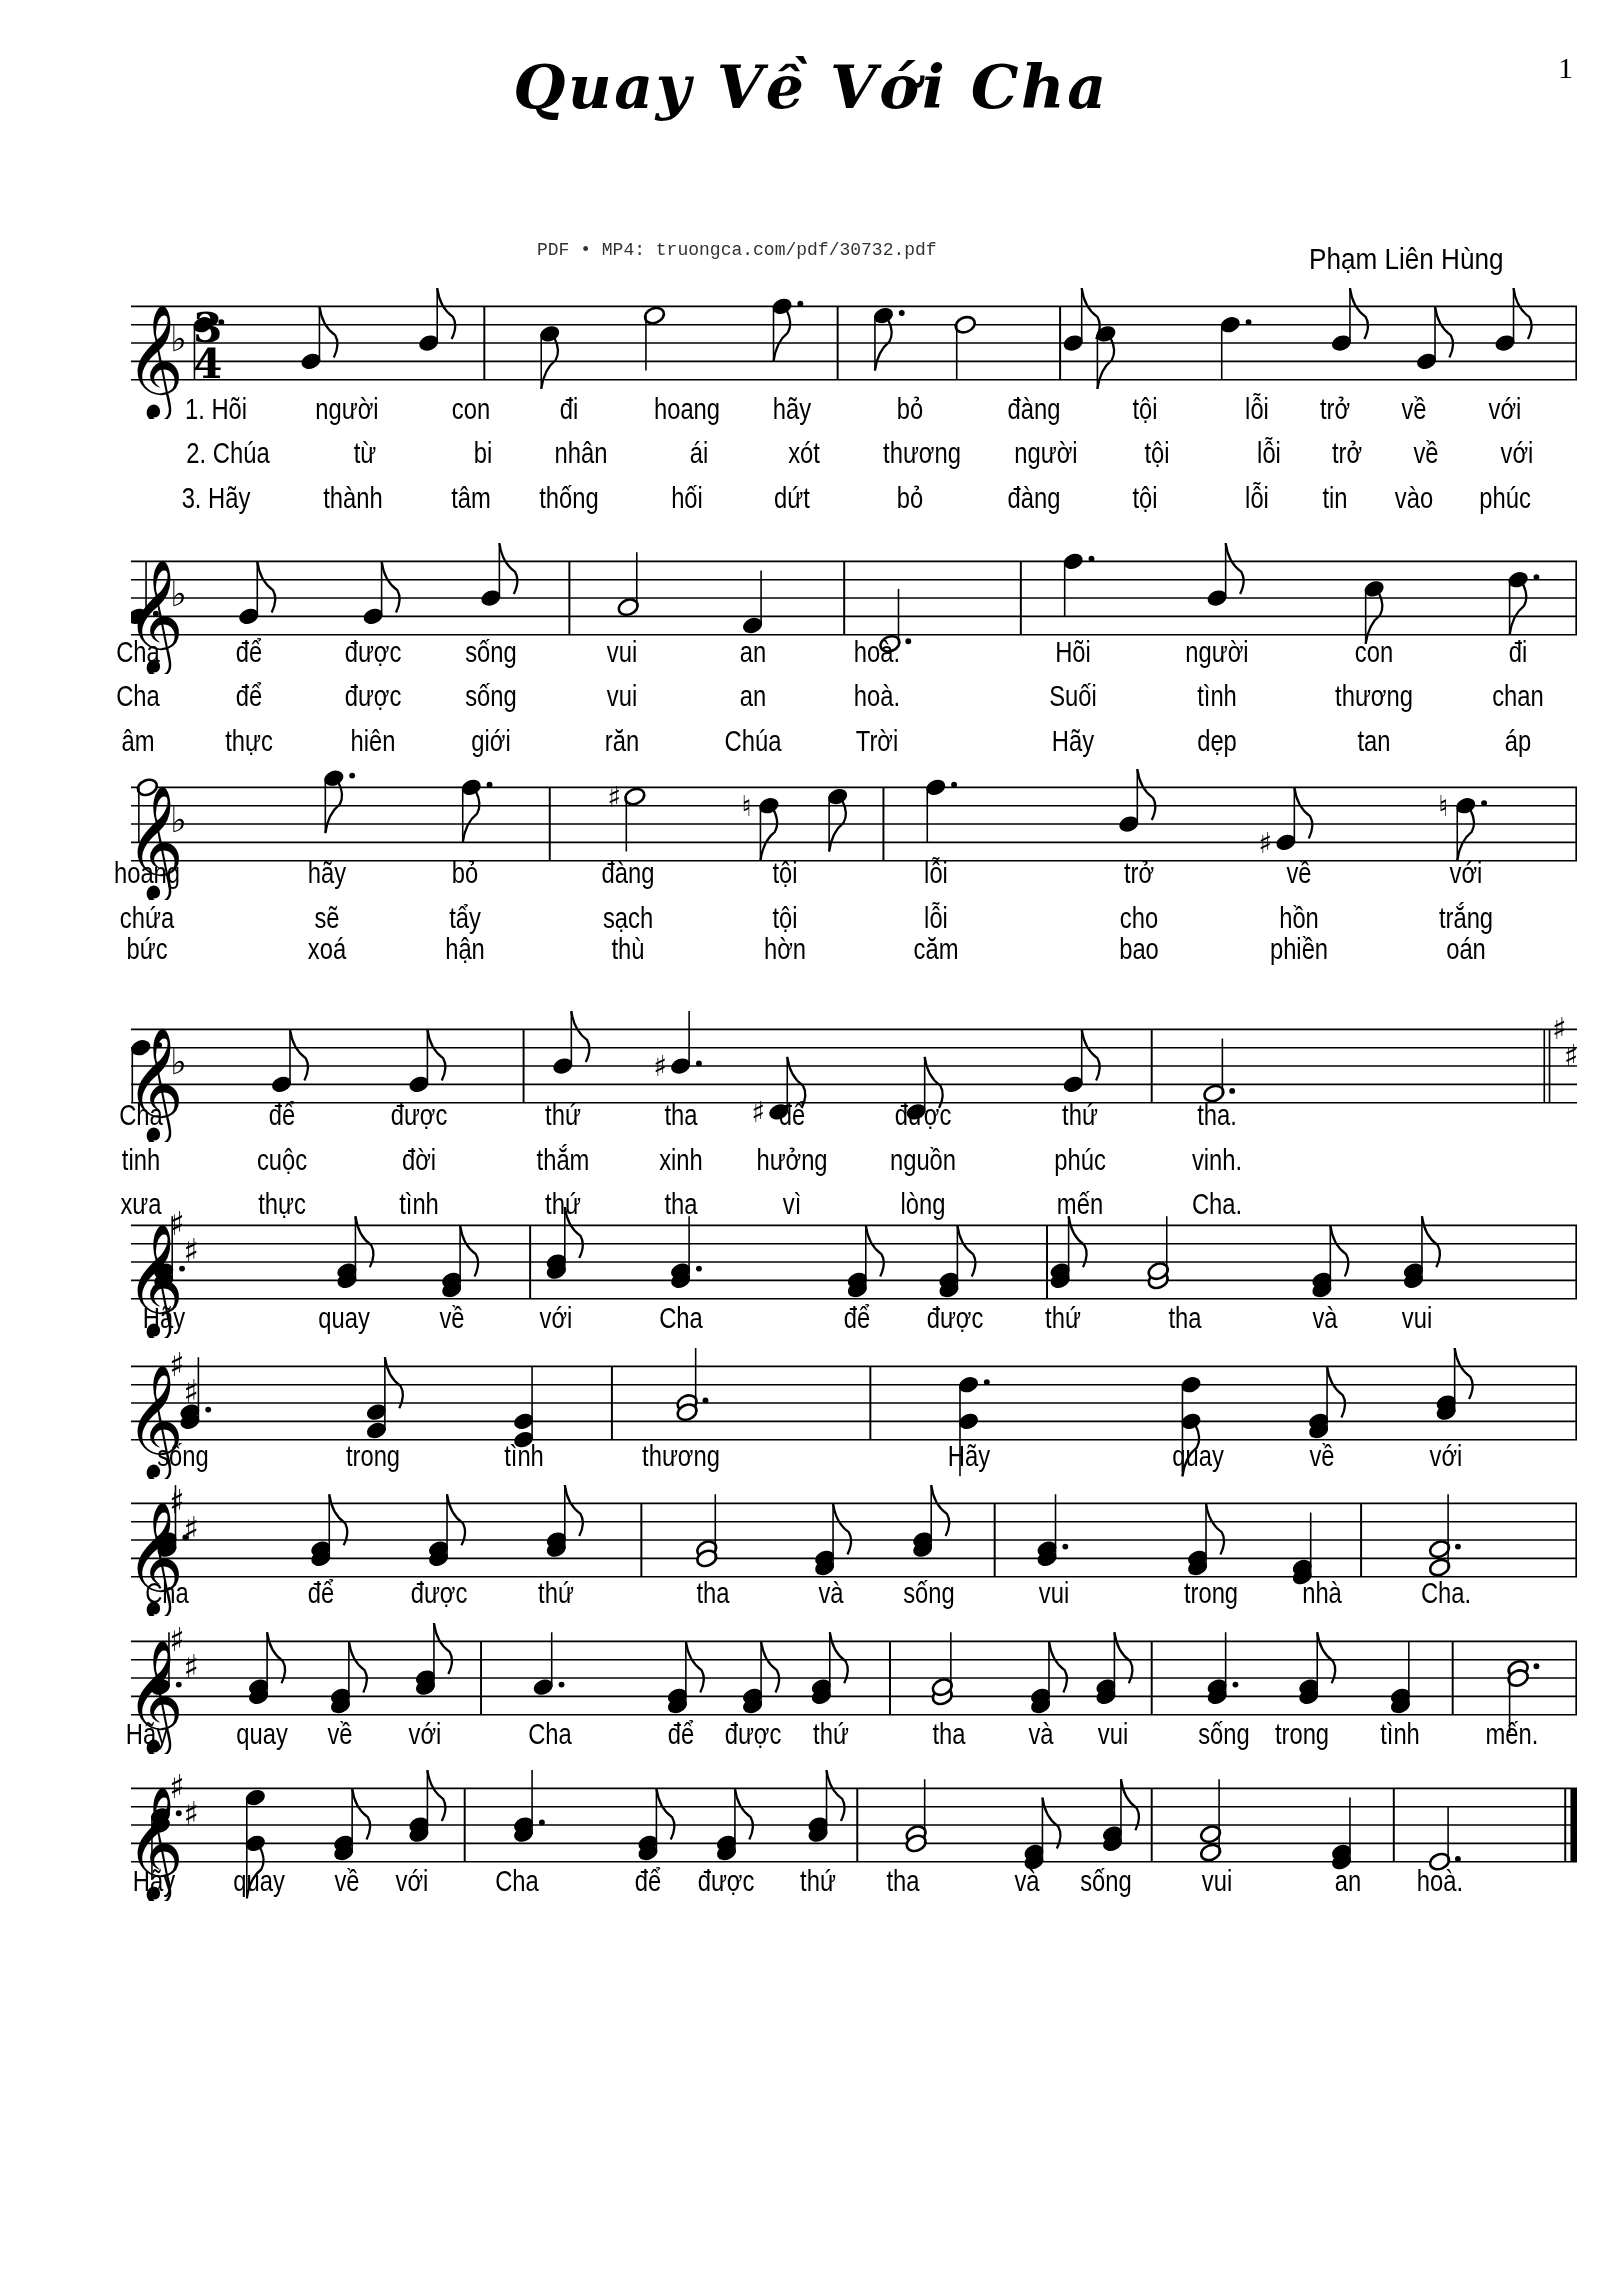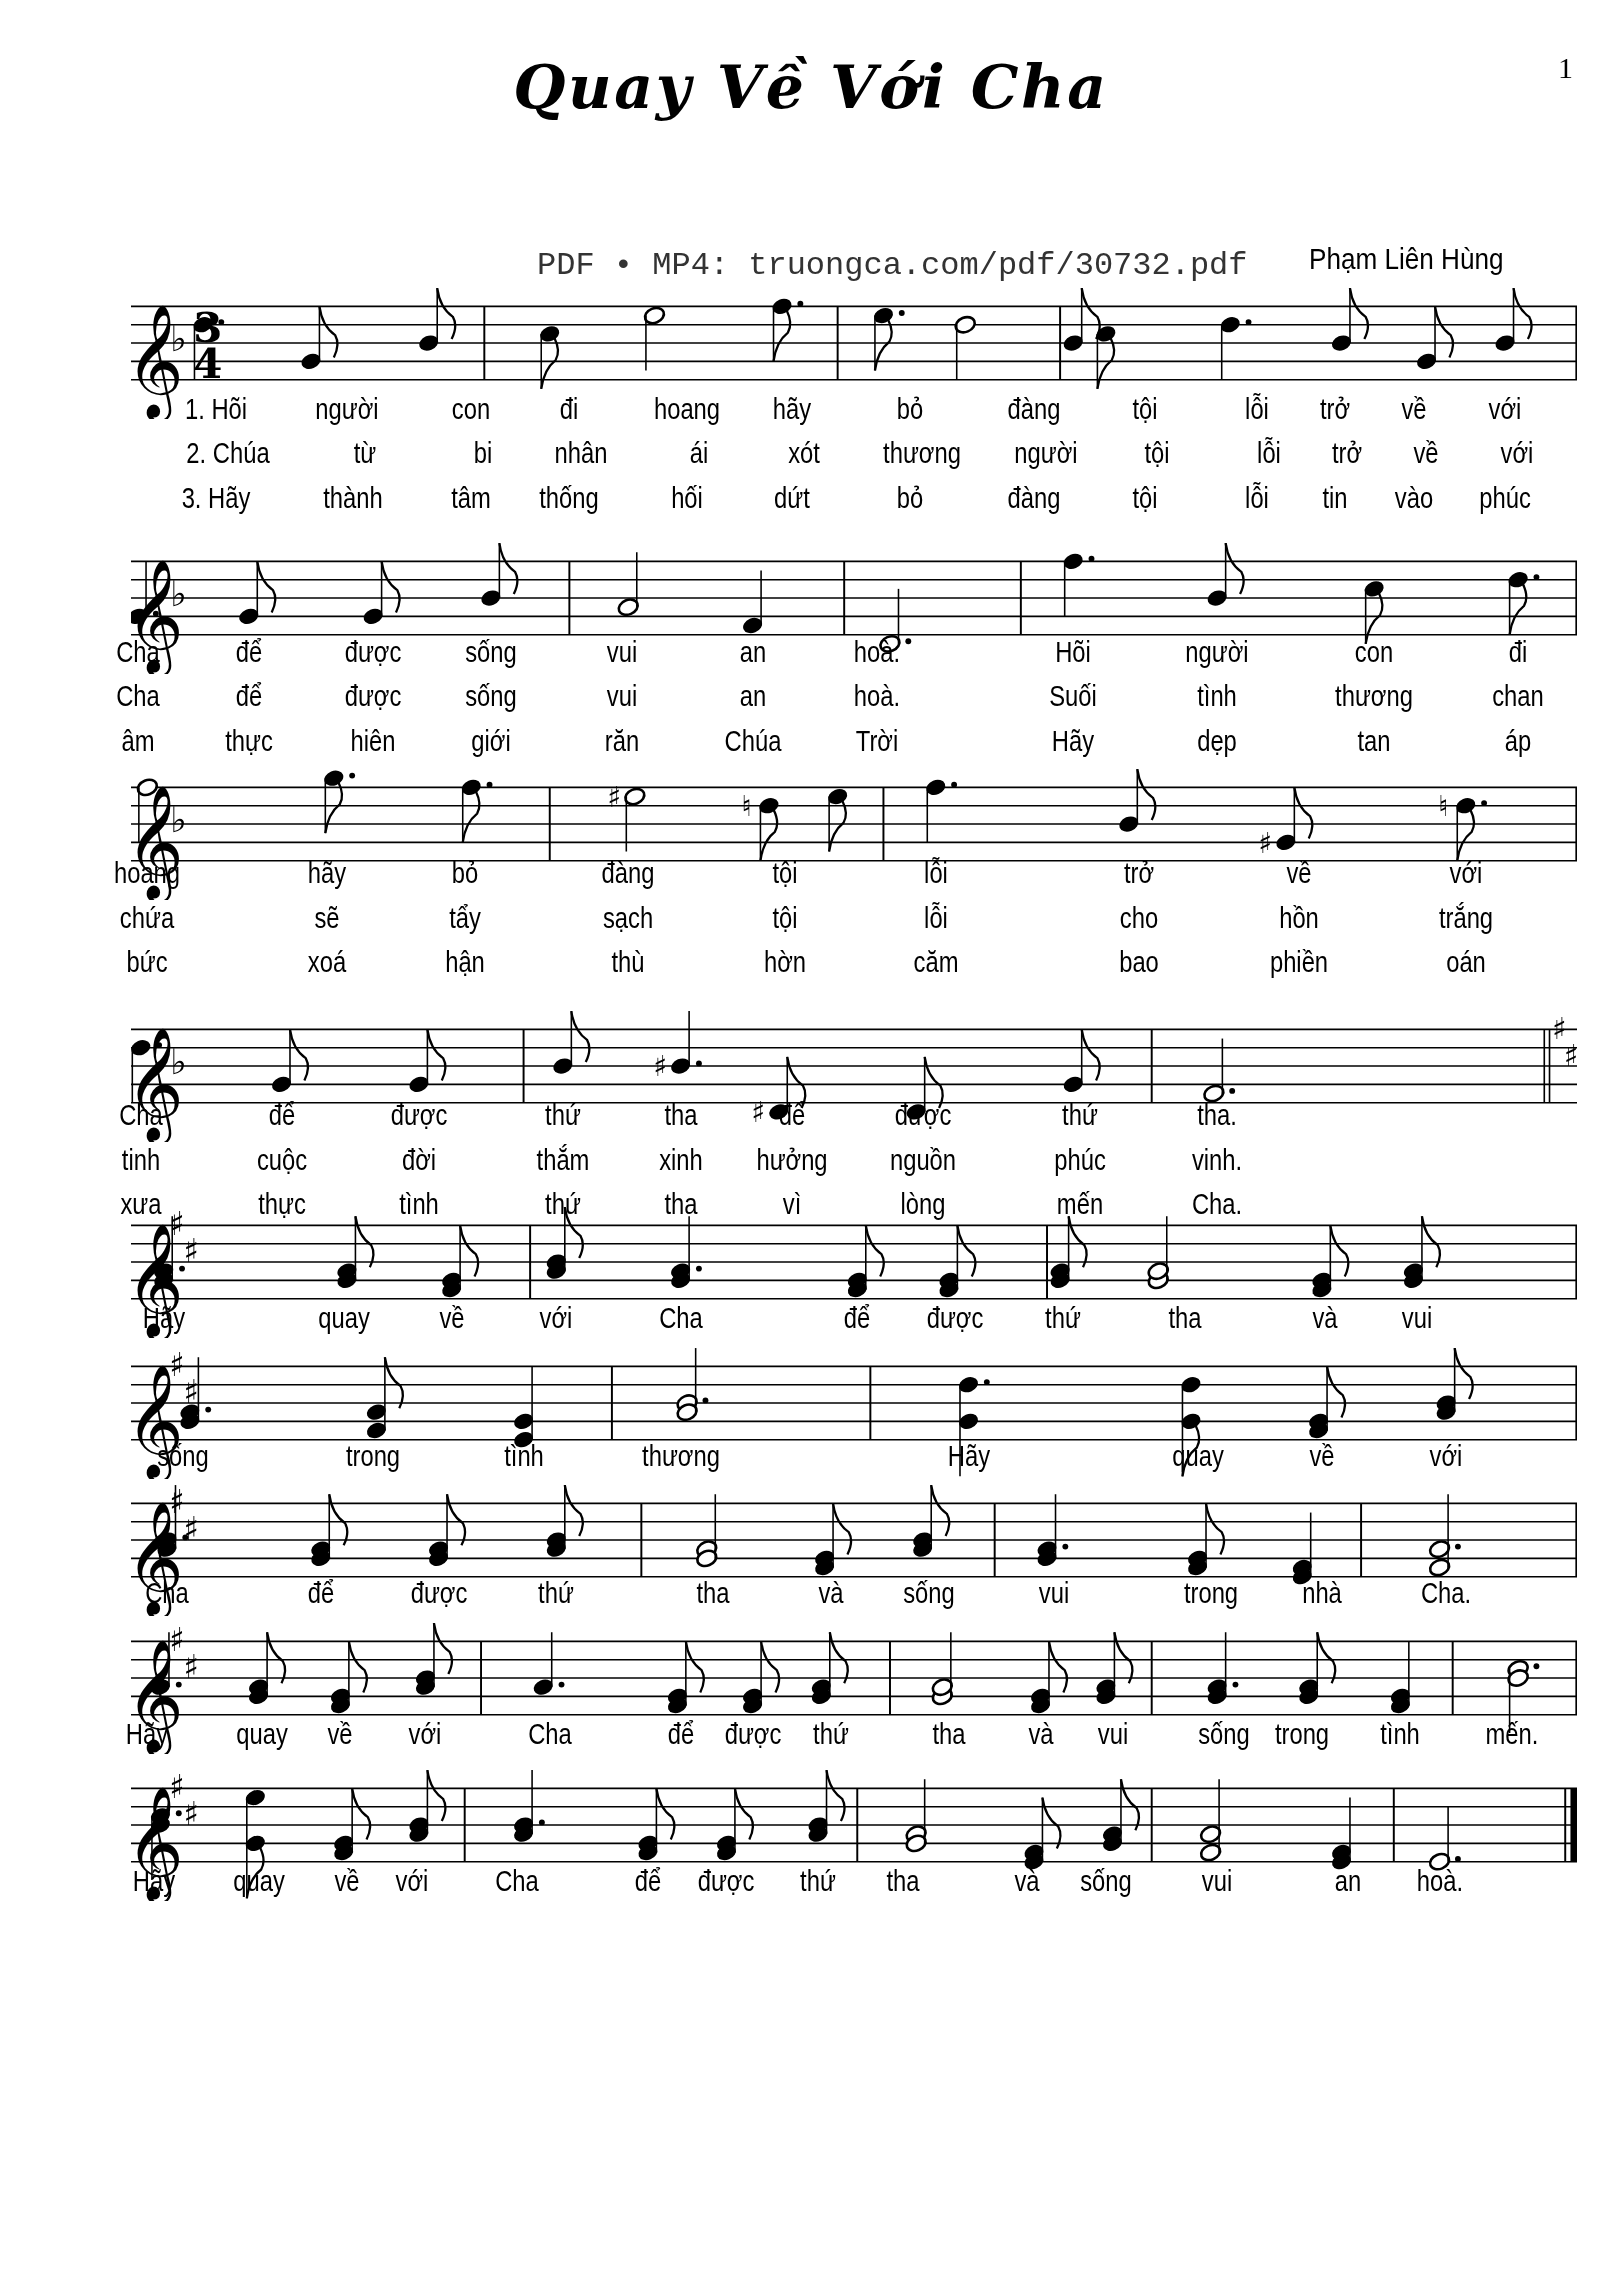--- a/index.html
+++ b/index.html
@@ -1,19 +1,19 @@
 <!DOCTYPE html>
 <html style="font-size:10.5px"><head>
 <meta charset="utf-8">
 <style>
   html,body{margin:0;padding:0;background:#ffffff;}
   body{width:1622px;height:2295px;position:relative;overflow:hidden;font-family:"Liberation Sans",sans-serif;color:#000;}
   .title{position:absolute;top:52px;left:0;width:1622px;text-align:center;font-family:"DejaVu Serif",serif;font-style:italic;font-weight:bold;font-size:60px;letter-spacing:2.6px;}
   .page-number{position:absolute;top:51px;right:49px;font-family:"Liberation Serif",serif;font-size:30px;}
-  .source{position:absolute;top:247px;left:537px;font-family:"Liberation Mono",monospace;font-size:32px;color:#333;}
+  .source{position:absolute;top:240px;left:537px;font-family:"Liberation Mono",monospace;font-size:18px;color:#333;}
   .composer{position:absolute;top:243px;left:1309px;font-family:"Liberation Sans",sans-serif;font-size:29px;transform:scaleX(0.9);transform-origin:left;}
   .system{position:absolute;left:131px;width:1446px;}
   .lyric-row{position:relative;height:43px;font-size:29px;}
   .lyric-row span{position:absolute;transform:translateX(-50%) scaleX(0.82);white-space:nowrap;}
 </style>
 </head>
 <body>
 
 <div class="title">Quay Về Với Cha</div>
 <div class="page-number">1</div>
@@ -274,21 +274,21 @@
         <span style="left: 16.4px;">chứa</span>
         <span style="left: 196px;">sẽ</span>
         <span style="left: 334px;">tẩy</span>
         <span style="left: 497px;">sạch</span>
         <span style="left: 654px;">tội</span>
         <span style="left: 805px;">lỗi</span>
         <span style="left: 1008px;">cho</span>
         <span style="left: 1168px;">hồn</span>
         <span style="left: 1335px;">trắng</span>
       </div>
-      <div class="lyric-row" style="position: absolute; left: 0px; top: 177px; width: 1446px; text-decoration: underline;">
+      <div class="lyric-row" style="position: absolute; left: 0px; top: 164px; width: 1446px; text-decoration: underline;">
         <span style="left: 16.4px;">bức</span>
         <span style="left: 196px;">xoá</span>
         <span style="left: 334px;">hận</span>
         <span style="left: 497px;">thù</span>
         <span style="left: 654px;">hờn</span>
         <span style="left: 805px;">căm</span>
         <span style="left: 1008px;">bao</span>
         <span style="left: 1168px;">phiền</span>
         <span style="left: 1335px;">oán</span>
       </div>

